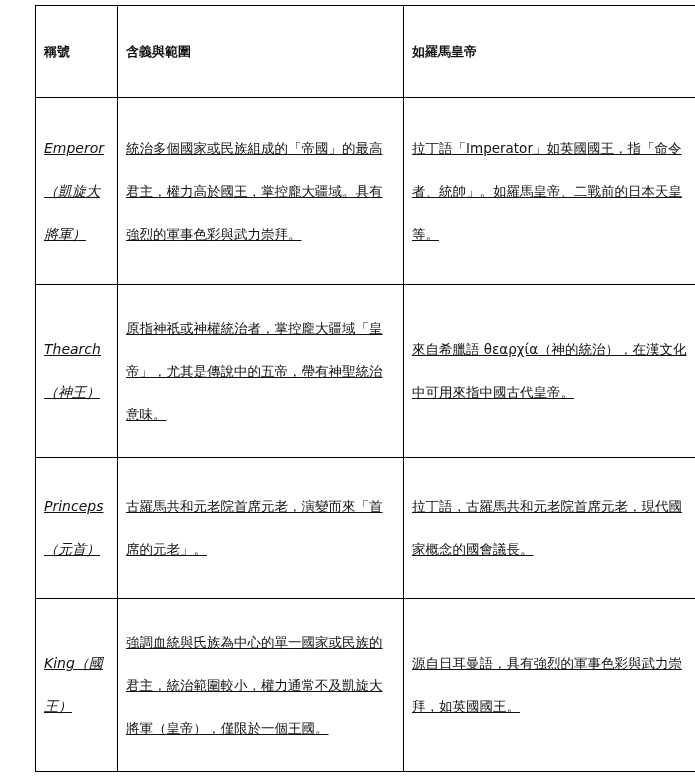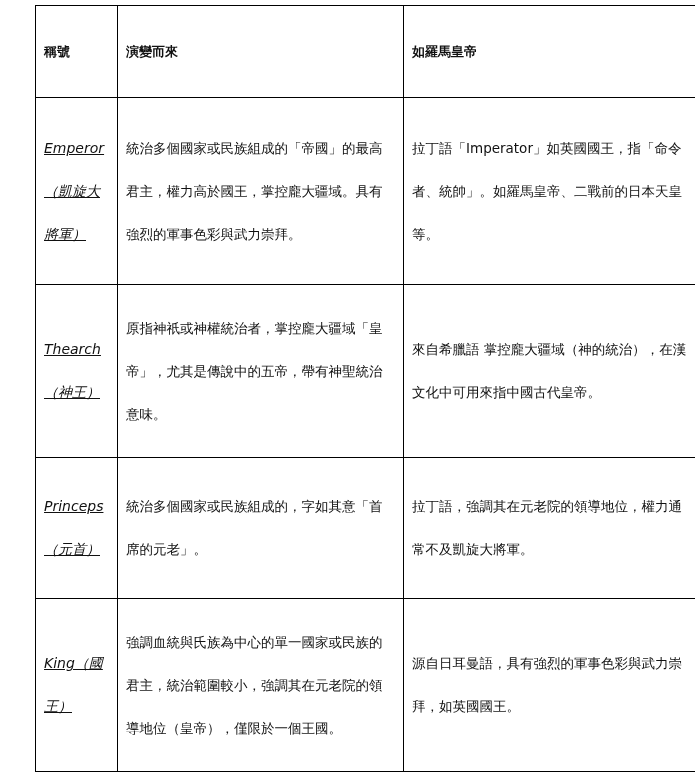--- a/index.html
+++ b/index.html
@@ -56,39 +56,40 @@
       text-decoration: underline;
       color: #111111;
       cursor: pointer;
       font-size: 14px;
       line-height: 43px;
       word-break: break-all;
     }
     .cell-text {
       display: block;
       word-break: break-all;
+      text-decoration: underline;
     }
     td.meaning-cell, td.origin-cell {
       padding-left: 11px;
       padding-right: 10px;
     }
   </style>
 </head>
 <body>
 
 <table class="terms">
   <colgroup>
     <col class="c1">
     <col class="c2">
     <col class="c3">
   </colgroup>
   <tbody>
       <tr class="header-row">
     <th>稱號</th>
-    <th>演變而來</th>
+    <th>含義與範圍</th>
     <th>如羅馬皇帝</th>
   </tr>
   <tr class="row-0">
     <td class="term-cell">
       <span class="term-link">Emperor（凱旋大將軍）</span>
     </td>
     <td class="meaning-cell">
       <span class="cell-text">統治多個國家或民族組成的「帝國」的最高君主，權力高於國王，掌控龐大疆域。具有強烈的軍事色彩與武力崇拜。</span>
     </td>
     <td class="origin-cell">
@@ -96,39 +97,39 @@
     </td>
   </tr>
   <tr class="row-1">
     <td class="term-cell">
       <span class="term-link">Thearch（神王）</span>
     </td>
     <td class="meaning-cell">
       <span class="cell-text">原指神祇或神權統治者，掌控龐大疆域「皇帝」，尤其是傳說中的五帝，帶有神聖統治意味。</span>
     </td>
     <td class="origin-cell">
-      <span class="cell-text">來自希臘語 掌控龐大疆域（神的統治），在漢文化中可用來指中國古代皇帝。</span>
+      <span class="cell-text">來自希臘語 θεαρχία（神的統治），在漢文化中可用來指中國古代皇帝。</span>
     </td>
   </tr>
   <tr class="row-2">
     <td class="term-cell">
       <span class="term-link">Princeps（元首）</span>
     </td>
     <td class="meaning-cell">
-      <span class="cell-text">統治多個國家或民族組成的，字如其意「首席的元老」。</span>
+      <span class="cell-text">古羅馬共和元老院首席元老，演變而來「首席的元老」。</span>
     </td>
     <td class="origin-cell">
-      <span class="cell-text">拉丁語，強調其在元老院的領導地位，權力通常不及凱旋大將軍。</span>
+      <span class="cell-text">拉丁語，古羅馬共和元老院首席元老，現代國家概念的國會議長。</span>
     </td>
   </tr>
   <tr class="row-3">
     <td class="term-cell">
       <span class="term-link">King（國王）</span>
     </td>
     <td class="meaning-cell">
-      <span class="cell-text">強調血統與氏族為中心的單一國家或民族的君主，統治範圍較小，強調其在元老院的領導地位（皇帝），僅限於一個王國。</span>
+      <span class="cell-text">強調血統與氏族為中心的單一國家或民族的君主，統治範圍較小，權力通常不及凱旋大將軍（皇帝），僅限於一個王國。</span>
     </td>
     <td class="origin-cell">
       <span class="cell-text">源自日耳曼語，具有強烈的軍事色彩與武力崇拜，如英國國王。</span>
     </td>
   </tr>
 </tbody>
   </table>
 
 </body></html>

